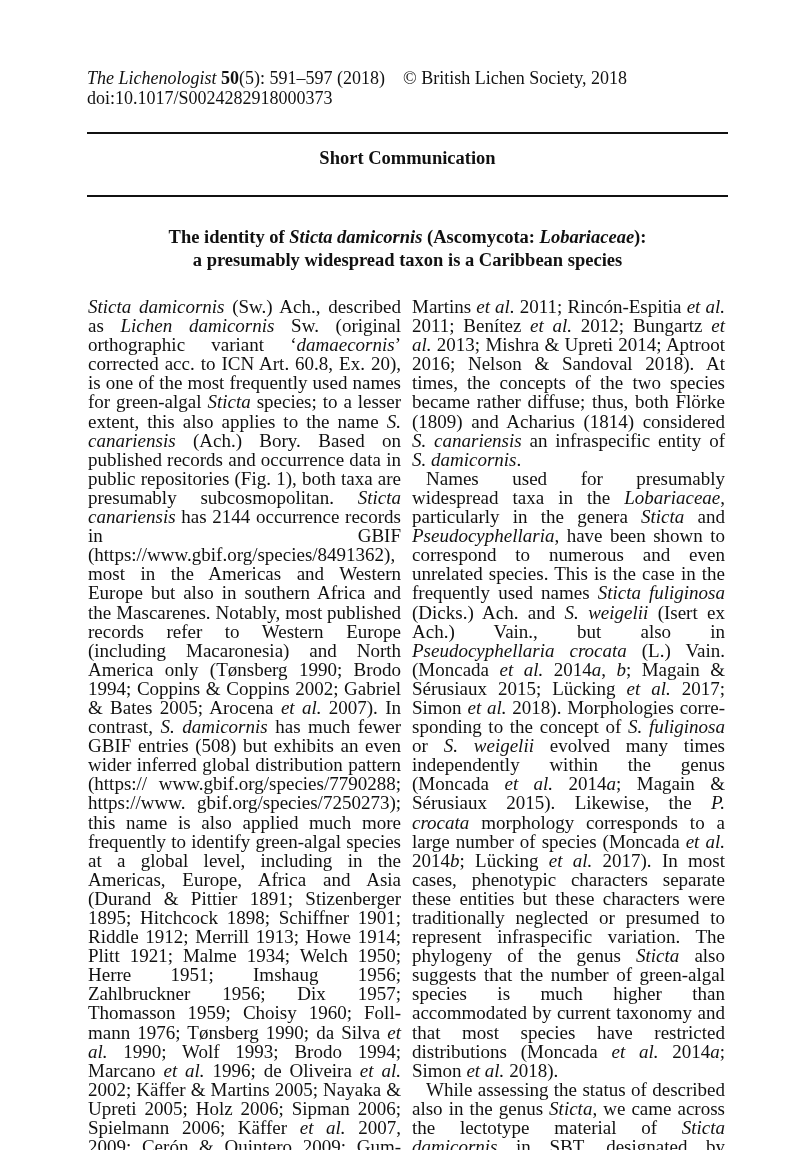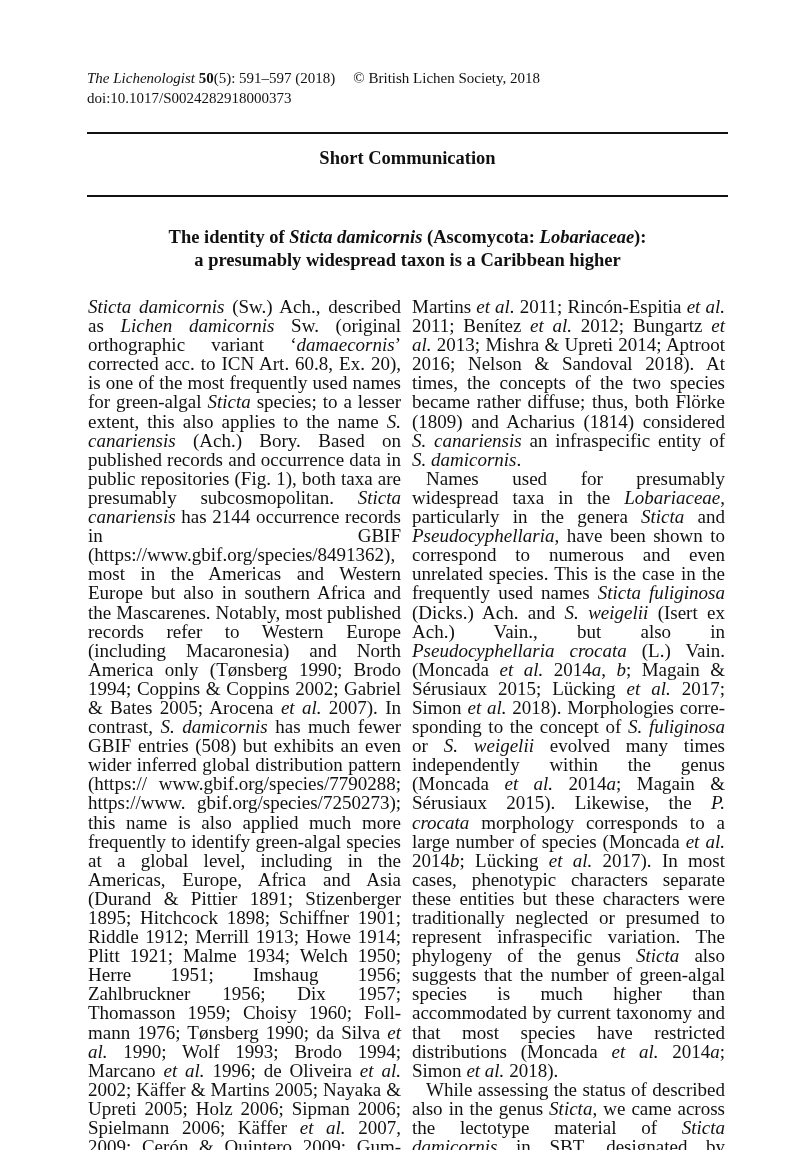--- a/index.html
+++ b/index.html
@@ -1,21 +1,21 @@
 <!DOCTYPE html>
 <html><head>
 <meta charset="utf-8">
 <style>
   html, body { margin: 0; padding: 0; background: #ffffff; }
   body {
     width: 801px; height: 1150px; position: relative; overflow: hidden;
     font-family: "Liberation Serif", "DejaVu Serif", serif;
     color: #111111;
   }
-  .header { position: absolute; left: 87px; top: 68px; font-size: 15px; line-height: 20px; }
+  .header { position: absolute; left: 87px; top: 68px; font-size: 18px; line-height: 20px; }
   .header .gap { display: inline-block; width: 18px; }
   .rule { position: absolute; left: 87px; width: 641px; height: 2px; background: #111; }
   .rule.r1 { top: 132px; }
   .rule.r2 { top: 195px; }
   .section-label { position: absolute; left: 87px; width: 641px; top: 148px; text-align: center; font-weight: bold; font-size: 18.5px; }
   .title { position: absolute; left: 87px; width: 641px; top: 218px; text-align: center; font-weight: bold; font-size: 18.5px; line-height: 23px; margin-top: 8px; }
   .col { position: absolute; top: 297px; width: 313px; font-size: 19px; line-height: 19.1px; text-align: justify; hyphens: manual; }
   .col.left { left: 88px; }
   .col.right { left: 412px; }
   .col p { margin: 0; }
@@ -32,21 +32,21 @@
   </div>
   <div>doi:10.1017/S0024282918000373</div>
 </div>
 
 <div class="rule r1"></div>
 <div class="section-label">Short Communication</div>
 <div class="rule r2"></div>
 
 <div class="title">
   <div><span>The identity of </span><i>Sticta damicornis</i><span> (Ascomycota: </span><i>Lobariaceae</i><span>):</span></div>
-  <div>a presumably widespread taxon is a Caribbean higher</div>
+  <div>a presumably widespread taxon is a Caribbean species</div>
 </div>
 
 <div class="col left">
   <p><i>Sticta damicornis</i><span> (Sw.) Ach., described as </span><i>Lichen damicornis</i><span> Sw. (original orthographic variant ‘</span><i>damaecornis</i><span>’ corrected acc. to ICN Art. 60.8, Ex. 20), is one of the most fre­quently used names for green-algal </span><i>Sticta</i><span> species; to a lesser extent, this also applies to the name </span><i>S. canariensis</i><span> (Ach.) Bory. Based on published records and occurrence data in public repositories (Fig. 1), both taxa are presumably subcosmopolitan. </span><i>Sticta canar­iensis</i><span> has 2144 occurrence records in GBIF (https://www.gbif.org/species/8491362), most in the Americas and Western Europe but also in southern Africa and the Mascarenes. Notably, most published records refer to Western Europe (including Macaronesia) and North America only (Tønsberg 1990; Brodo 1994; Coppins &amp; Coppins 2002; Gabriel &amp; Bates 2005; Arocena </span><i>et al.</i><span> 2007). In contrast, </span><i>S. damicornis</i><span> has much fewer GBIF entries (508) but exhibits an even wider inferred global distribution pattern (https:// www.gbif.org/species/7790288; https://www. gbif.org/species/7250273); this name is also applied much more frequently to identify green-algal species at a global level, including in the Americas, Europe, Africa and Asia (Durand &amp; Pittier 1891; Stizenberger 1895; Hitchcock 1898; Schiffner 1901; Riddle 1912; Merrill 1913; Howe 1914; Plitt 1921; Malme 1934; Welch 1950; Herre 1951; Imshaug 1956; Zahlbruckner 1956; Dix 1957; Thomasson 1959; Choisy 1960; Foll­mann 1976; Tønsberg 1990; da Silva </span><i>et al.</i><span> 1990; Wolf 1993; Brodo 1994; Marcano </span><i>et al.</i><span> 1996; de Oliveira </span><i>et al.</i><span> 2002; Käffer &amp; Mar­tins 2005; Nayaka &amp; Upreti 2005; Holz 2006; Sipman 2006; Spielmann 2006; Käffer </span><i>et al.</i><span> 2007, 2009; Cerón &amp; Quintero 2009; Gum­boski &amp; Eliasaro 2011; Joshi </span><i>et al.</i><span> 2011;</span></p>
 </div>
 
 <div class="col right">
   <p><span>Martins </span><i>et al.</i><span> 2011; Rincón-Espitia </span><i>et al.</i><span> 2011; Benítez </span><i>et al.</i><span> 2012; Bungartz </span><i>et al.</i><span> 2013; Mishra &amp; Upreti 2014; Aptroot 2016; Nelson &amp; Sandoval 2018). At times, the concepts of the two species became rather diffuse; thus, both Flörke (1809) and Acharius (1814) considered </span><i>S. canariensis</i><span> an infraspecific entity of </span><i>S. damicornis</i><span>.</span></p>
   <p class="indent"><span>Names used for presumably widespread taxa in the </span><i>Lobariaceae</i><span>, particularly in the genera </span><i>Sticta</i><span> and </span><i>Pseudocyphellaria</i><span>, have been shown to correspond to numerous and even unrelated species. This is the case in the frequently used names </span><i>Sticta fuliginosa</i><span> (Dicks.) Ach. and </span><i>S. weigelii</i><span> (Isert ex Ach.) Vain., but also in </span><i>Pseudocyphellaria crocata</i><span> (L.) Vain. (Moncada </span><i>et al.</i><span> 2014</span><i>a</i><span>, </span><i>b</i><span>; Magain &amp; Sérusiaux 2015; Lücking </span><i>et al.</i><span> 2017; Simon </span><i>et al.</i><span> 2018). Morphologies corre­sponding to the concept of </span><i>S. fuliginosa</i><span> or </span><i>S. weigelii</i><span> evolved many times independently within the genus (Moncada </span><i>et al.</i><span> 2014</span><i>a</i><span>; Magain &amp; Sérusiaux 2015). Likewise, the </span><i>P. crocata</i><span> morphology corresponds to a large number of species (Moncada </span><i>et al.</i><span> 2014</span><i>b</i><span>; Lücking </span><i>et al.</i><span> 2017). In most cases, phenotypic characters separate these entities but these characters were traditionally neglected or pre­sumed to represent infraspecific variation. The phylogeny of the genus </span><i>Sticta</i><span> also suggests that the number of green-algal species is much higher than accommodated by current tax­onomy and that most species have restricted distributions (Moncada </span><i>et al.</i><span> 2014</span><i>a</i><span>; Simon </span><i>et al.</i><span> 2018).</span></p>
   <p class="indent"><span>While assessing the status of described also in the genus </span><i>Sticta</i><span>, we came across the lectotype material of </span><i>Sticta damicornis</i><span> in SBT, designated by Galloway (1991) and also available as a high resolution digital</span></p>

